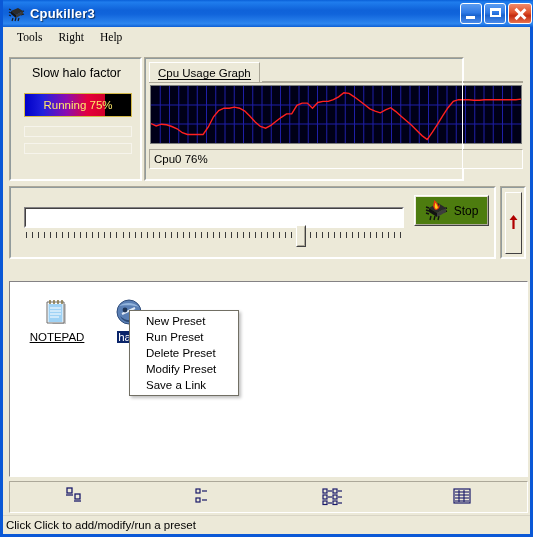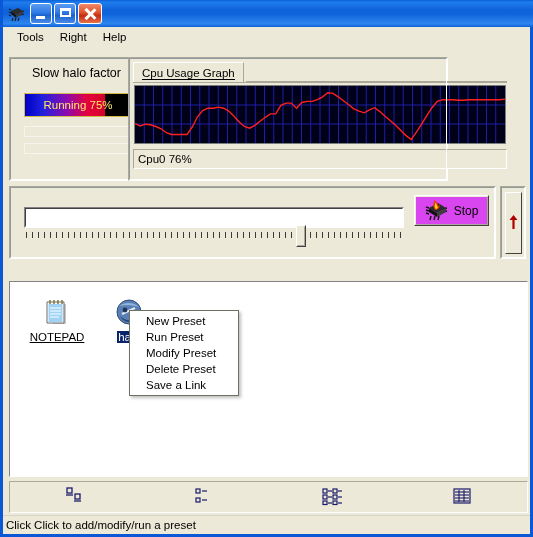--- a/index.html
+++ b/index.html
@@ -45,33 +45,33 @@
   .tb-max i{position:absolute;left:5px;top:4px;width:11px;height:9px;border:2px solid #fff;border-top-width:3px;box-sizing:border-box;}
   .tb-close i,.tb-close b{
     position:absolute;left:10px;top:3px;width:2.6px;height:14px;background:#fff;display:block;
   }
   .tb-close i{transform:rotate(45deg);} .tb-close b{transform:rotate(-45deg);}
   
   .menubar{
     position:absolute;left:0;top:27px;width:527px;height:20px;
     background:#ece9d8;display:flex;align-items:center;padding-left:6px;box-sizing:border-box;
   }
-  .menu-item{padding:2px 8px;font-size:11.5px;color:#000;cursor:default;}
+  .menu-item{padding:2px 8px;font-size:11.5px;color:#000;cursor:default;font-family:Liberation Serif, serif;}
   
   .grp{
     position:absolute;border:1px solid #aca899;border-right-color:#fff;border-bottom-color:#fff;
     box-sizing:border-box;background:#ece9d8;
   }
   .grp::after{
     content:"";position:absolute;left:0;top:0;right:0;bottom:0;
     border:1px solid #fff;border-left-color:#919b9c;border-top-color:#919b9c;
     pointer-events:none;
   }
   .panel-left{left:6px;top:57px;width:133px;height:124px;}
-  .panel-graph{left:125px;top:57px;width:320px;height:124px;}
+  .panel-graph{left:141px;top:57px;width:320px;height:124px;}
   .panel-slider{left:6px;top:186px;width:487px;height:73px;}
   .panel-arrow{left:497px;top:186px;width:26px;height:73px;}
 
   .sdf-label{
     position:absolute;left:0;top:8px;width:133px;text-align:center;
     font-size:12.5px;color:#000;
   }
   .progress-outer{
     position:absolute;left:14px;top:35px;width:108px;height:24px;
     border:1px solid #d3b94a;box-sizing:border-box;background:#000;
@@ -135,21 +135,21 @@
   }
   .thumb::after{
     content:"";position:absolute;left:0;top:0;right:0;bottom:0;
     border:1px solid #ece9d8;border-right-color:#aca899;border-bottom-color:#aca899;
   }
   .ticks{position:absolute;left:2px;top:25px;width:376px;height:7px;}
   .ticks i{position:absolute;top:0;width:1px;height:6px;background:#3a3a3a;}
   
   .stop-btn{
     position:absolute;left:404px;top:8px;width:75px;height:31px;
-    background:#d946ef;box-sizing:border-box;
+    background:#4d7c0f;box-sizing:border-box;
     border:1px solid #fff;border-right-color:#424142;border-bottom-color:#424142;
     display:flex;align-items:center;justify-content:center;cursor:default;
   }
   .stop-btn::after{
     content:"";position:absolute;left:0;top:0;right:0;bottom:0;
     border:1px solid #ece9d8;border-right-color:#aca899;border-bottom-color:#aca899;
   }
   .stop-label{font-size:12px;color:#000;margin-left:5px;}
   .clock{
     position:absolute;left:404px;top:44px;width:75px;height:19px;
@@ -216,20 +216,21 @@
             <line x1="13" y1="9" x2="16" y2="8"></line>
           <line x1="5" y1="12" x2="4" y2="15"></line>
             <line x1="8" y1="12" x2="7" y2="15"></line>
           <line x1="11" y1="12" x2="10" y2="15"></line>
         </g>
         <path d="M3 5 L10 2 L15 5 L8 9 Z" fill="#2b2b2b"></path>
         <path d="M3 5 L8 9 L8 12 L3 8 Z" fill="#141414"></path>
         <path d="M8 9 L15 5 L15 8 L8 12 Z" fill="#3a3a3a"></path>
       </svg>
     </div>
+    <div class="title-text">Cpukiller3</div>
     <div class="tb-buttons">
       <div class="tb-btn tb-min">
           <i></i>
         </div>
       <div class="tb-btn tb-max">
           <i></i>
         </div>
       <div class="tb-btn close tb-close">
           <i></i>
           <b></b>
@@ -450,22 +451,22 @@
           <path d="M9 17 L22 11" stroke="#dfe9f5" stroke-width="2"></path>
           <circle cx="12" cy="13" r="2.4" fill="#1f3557"></circle>
         </svg>
       </div>
       <span class="cap sel">halo</span>
     </div>
 
     <div class="ctxmenu" style="left:119px;top:28px;">
       <div class="ctx-item">New Preset</div>
       <div class="ctx-item">Run Preset</div>
+      <div class="ctx-item">Delete Preset</div>
       <div class="ctx-item">Modify Preset</div>
-      <div class="ctx-item">Delete Preset</div>
       <div class="ctx-item">Save a Link</div>
     </div>
   </div>
 
   <div class="bottombar">
     <div class="view-btn">
       <span>
         <svg width="22" height="20" viewBox="0 0 22 20">
           <rect x="3" y="2" width="5" height="5" fill="none" stroke="#1a1a6a" stroke-width="1.3"></rect>
           <line x1="2" y1="9" x2="9" y2="9" stroke="#1a1a6a" stroke-width="1.3"></line>

